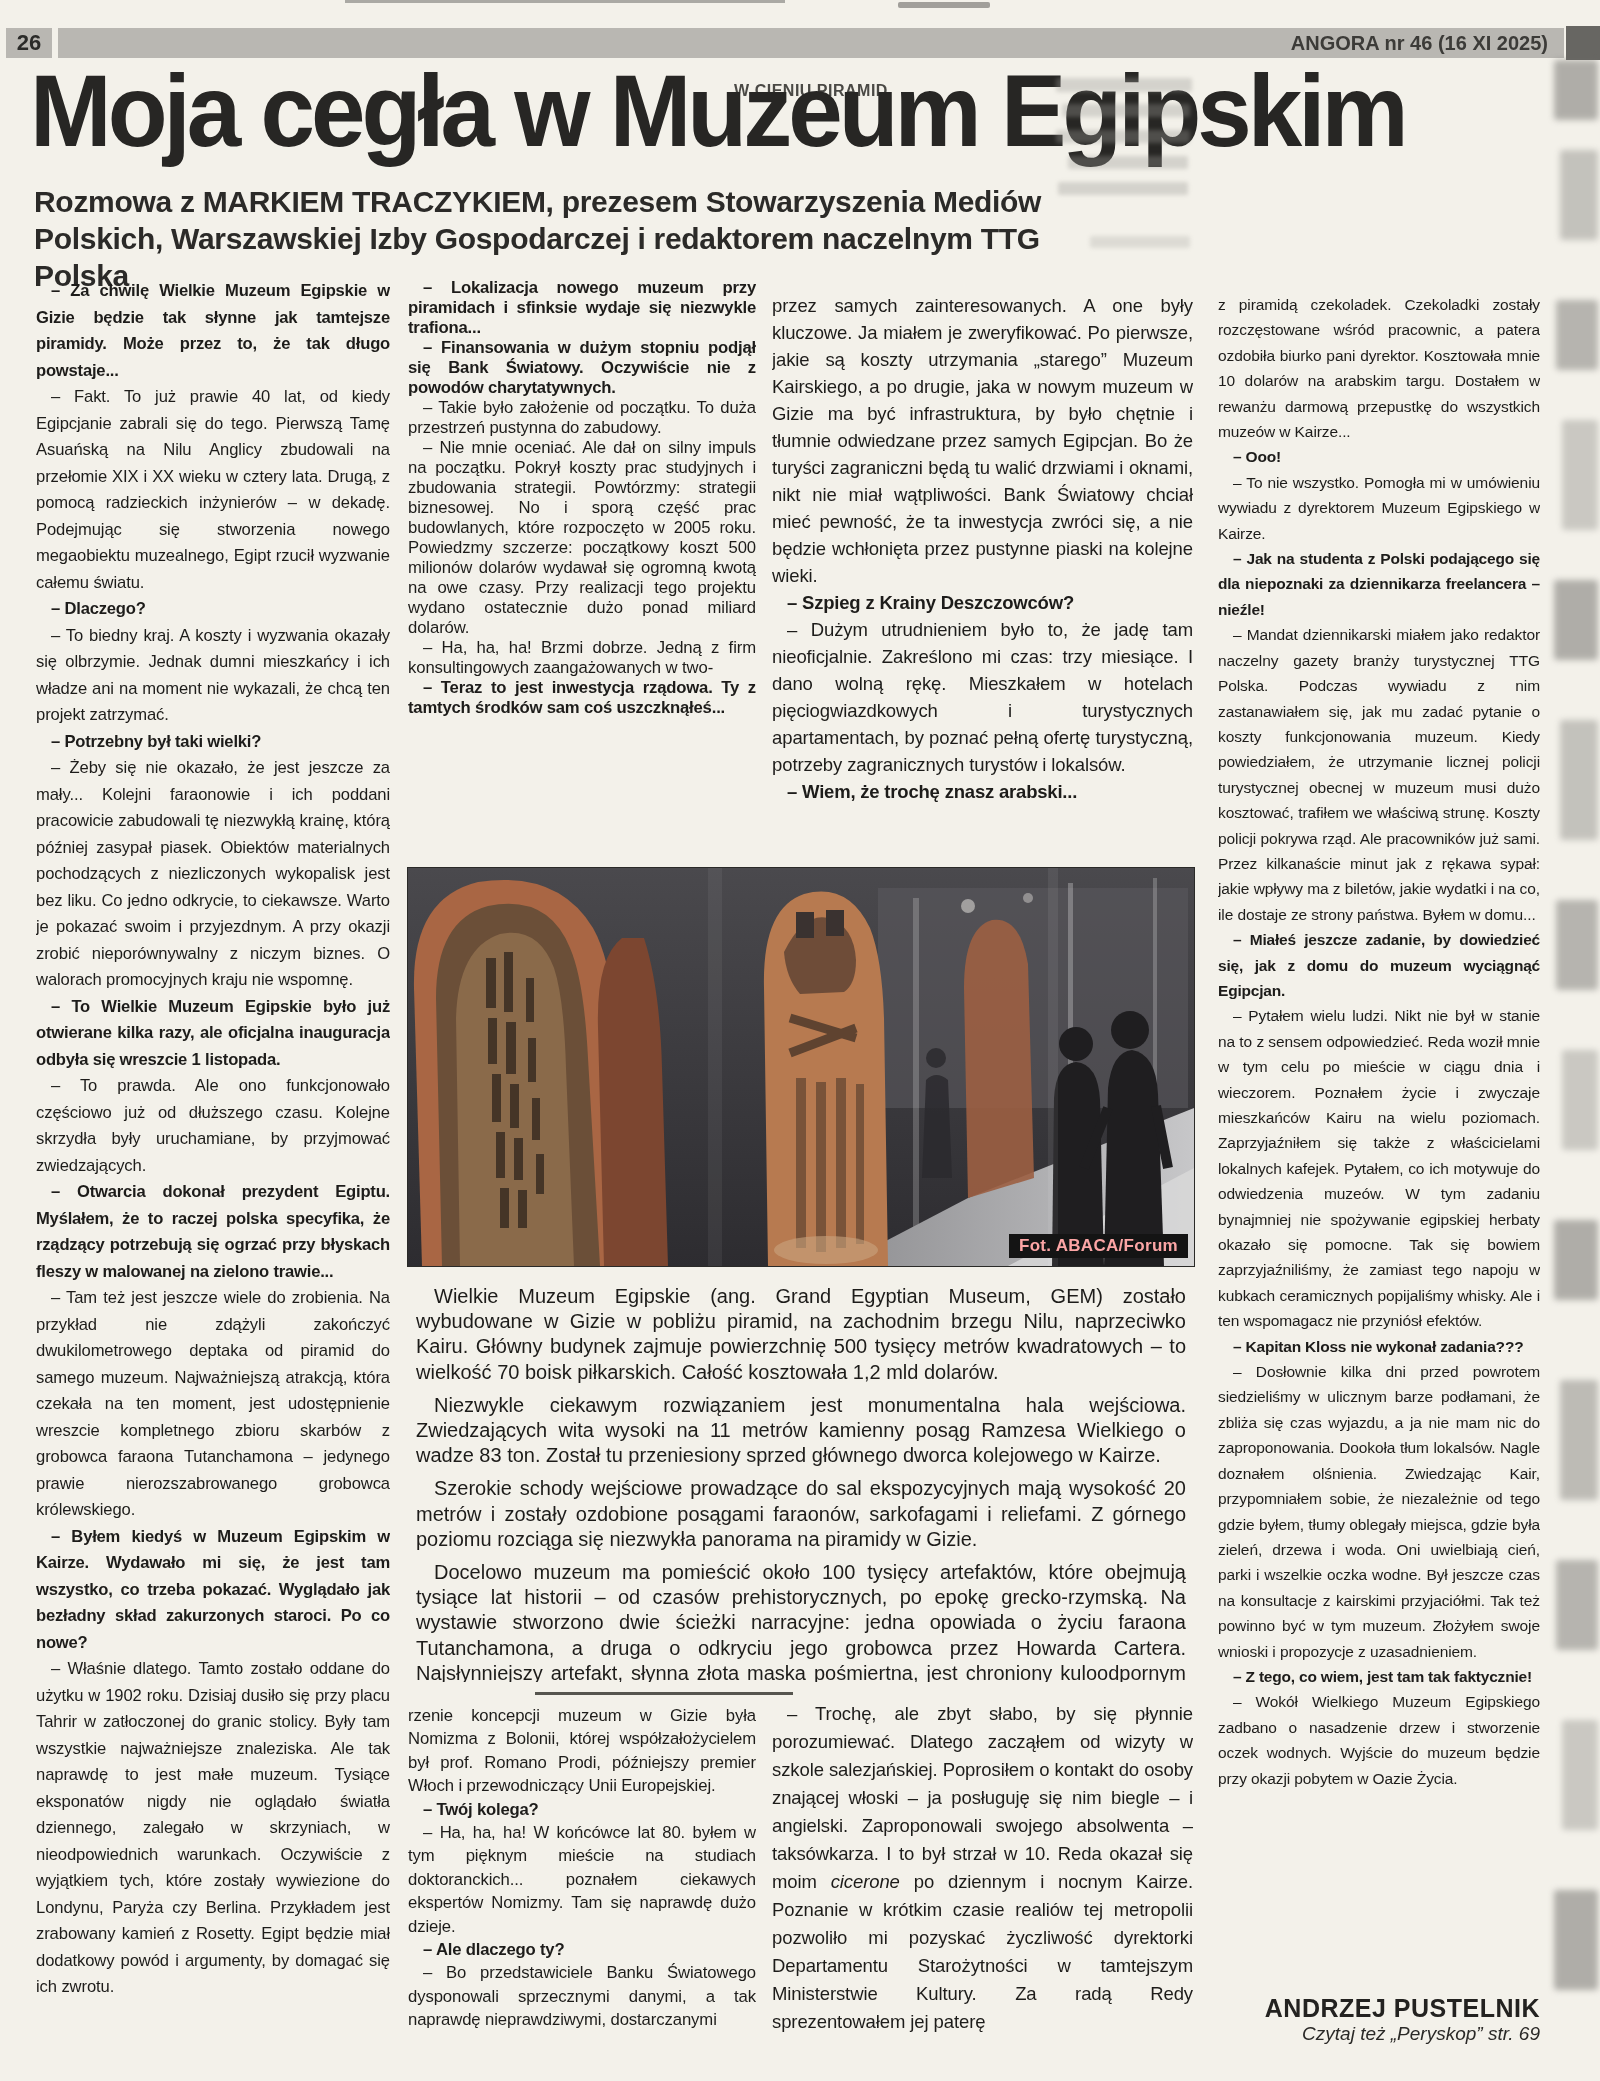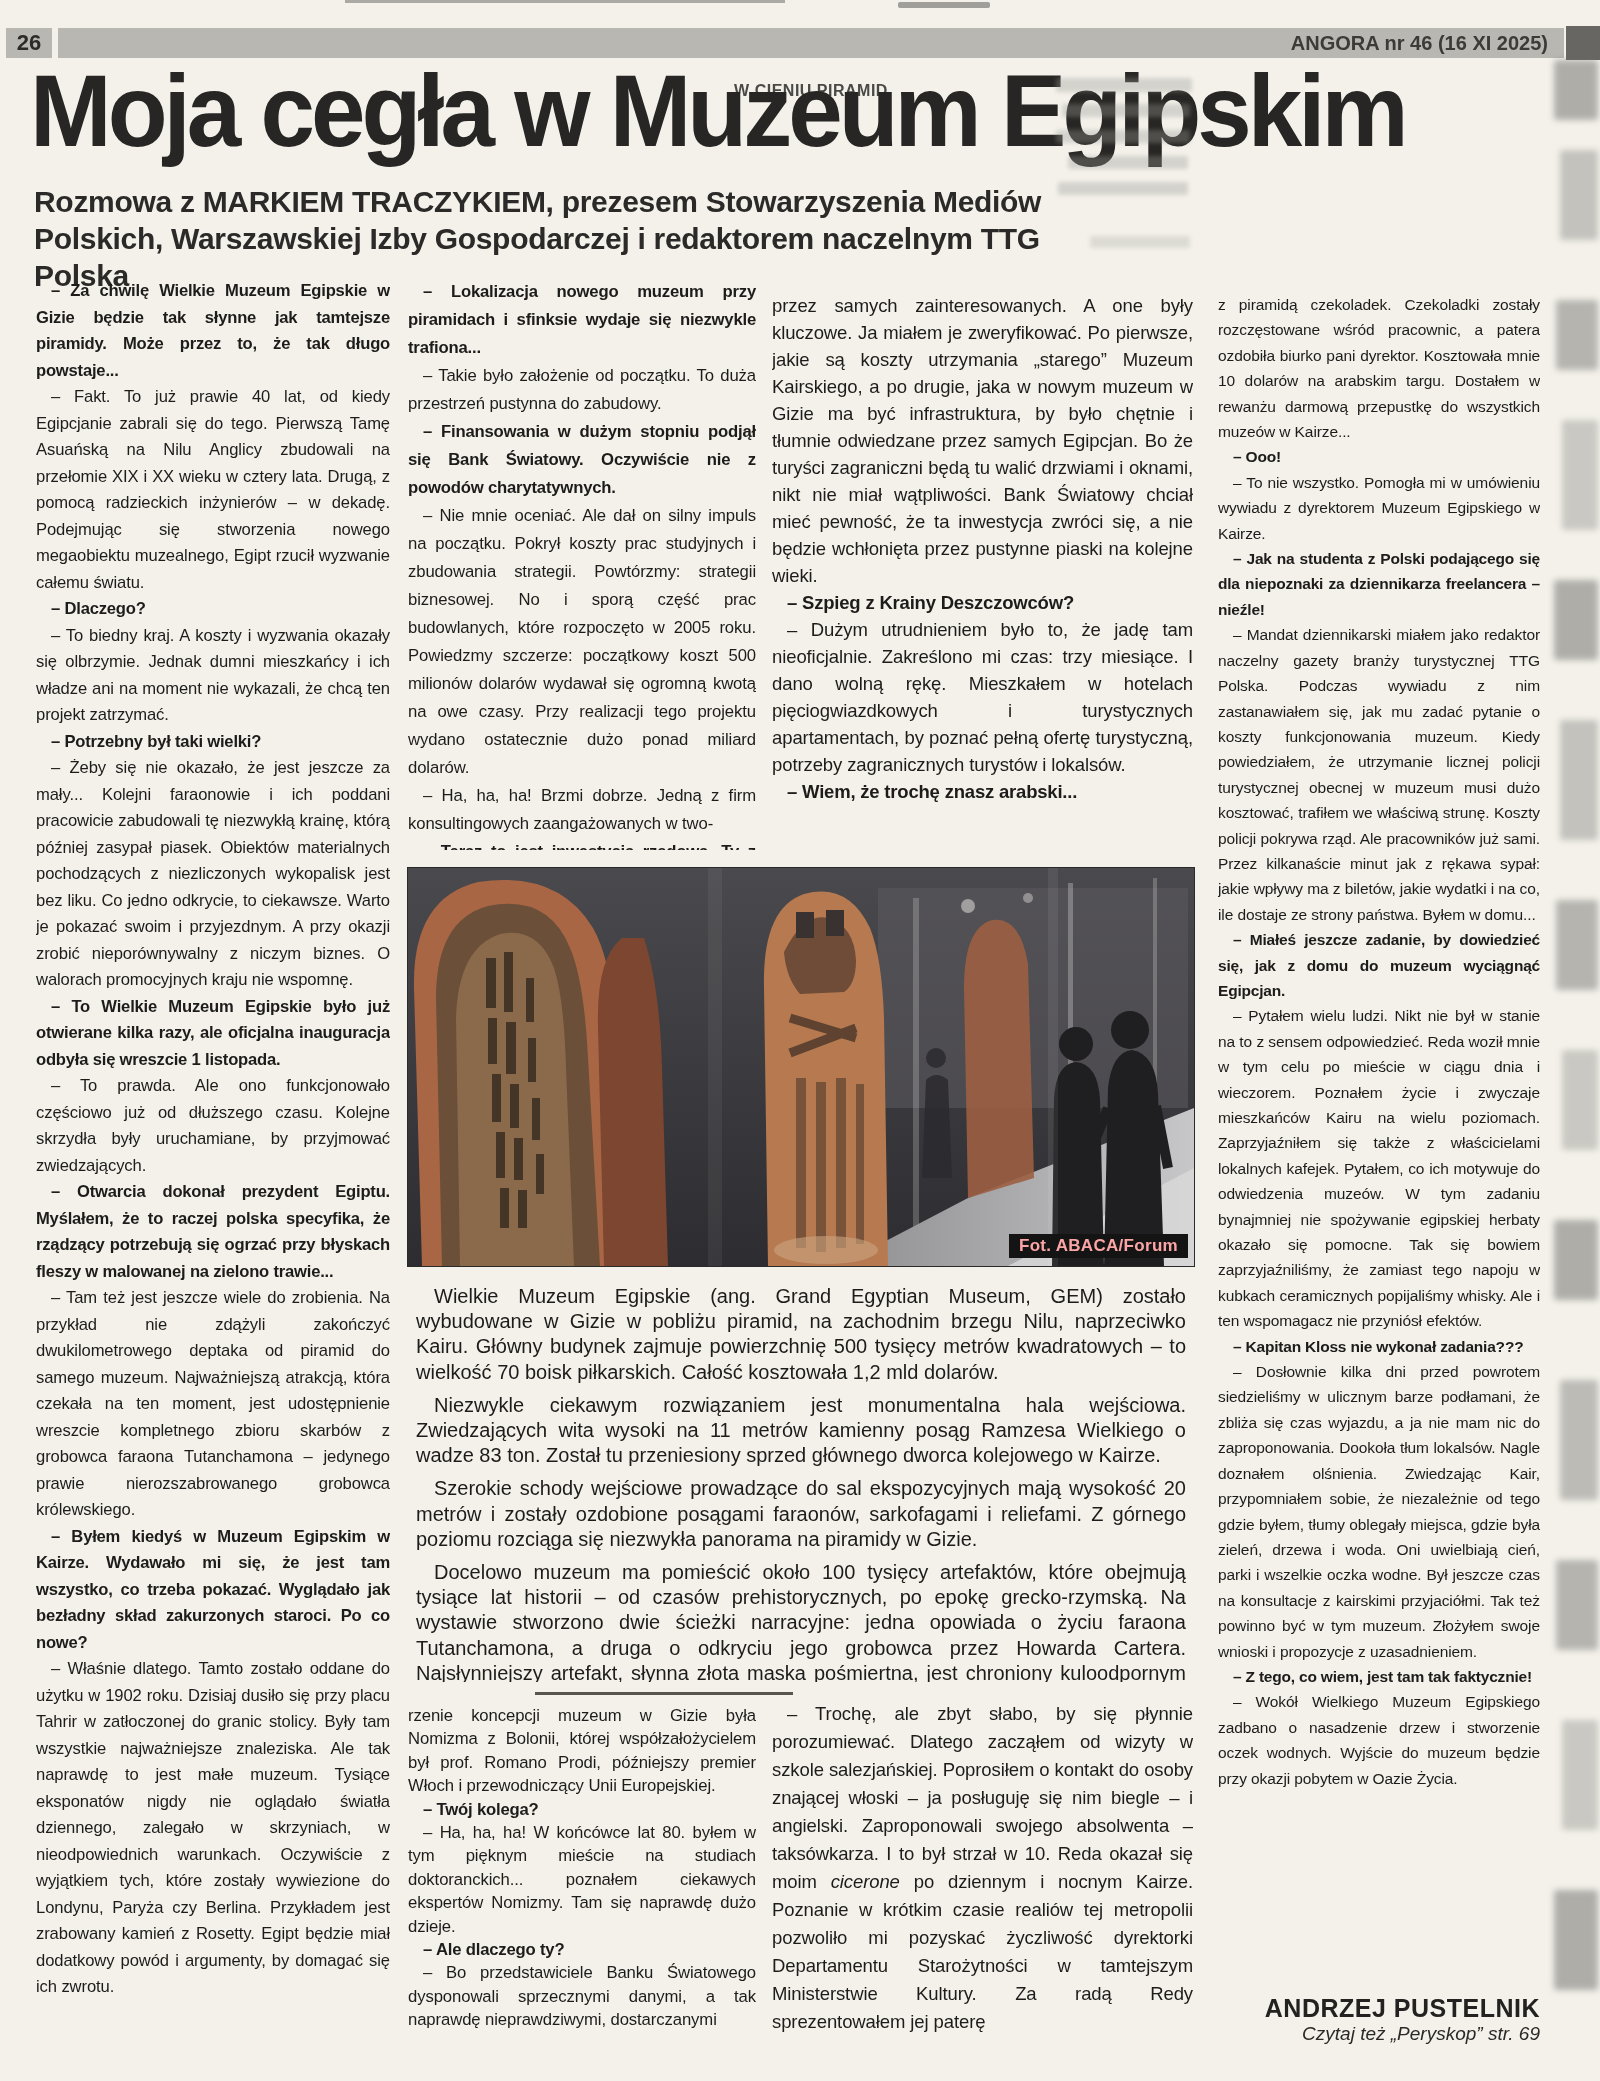--- a/index.html
+++ b/index.html
@@ -24,21 +24,21 @@
   
   .ghost{position:absolute;background:#9b9a95;opacity:.35;filter:blur(2px);border-radius:2px;}
   .edge-blob{position:absolute;background:#6d6c68;filter:blur(3px);border-radius:3px;}
   
   .col{position:absolute;text-align:justify;overflow:hidden;}
   .col p{margin:0;}
   .para{text-indent:15px;}
   .para.cont{text-indent:0;}
   .para.q{font-weight:bold;letter-spacing:-.2px;}
   #col1{left:36px;top:278px;width:354px;height:1800px;font-size:16.6px;line-height:26.5px;letter-spacing:-.1px;}
-  #col2top{left:408px;top:278px;width:348px;height:572px;font-size:16.7px;line-height:28px;letter-spacing:-.1px;}
+  #col2top{left:408px;top:278px;width:348px;height:572px;font-size:16.7px;line-height:20px;letter-spacing:-.1px;}
   #col3top{left:772px;top:292px;width:421px;height:580px;font-size:18.5px;line-height:27px;letter-spacing:-.1px;}
   #col2bot{left:408px;top:1704px;width:348px;height:377px;font-size:16.7px;line-height:23.4px;letter-spacing:-.1px;}
   #col3bot{left:772px;top:1700px;width:421px;height:381px;font-size:18.5px;line-height:28px;letter-spacing:-.1px;}
   #col4{left:1218px;top:292px;width:322px;height:1692px;font-size:15.5px;line-height:25.4px;letter-spacing:-.1px;}
   
   .photo{position:absolute;left:408px;top:868px;width:786px;height:398px;background:#3c3b3f;outline:1px solid #2a2a28;}
   .photo svg{display:block;width:100%;height:100%;}
   .credit{position:absolute;right:6px;bottom:8px;background:#141414;color:#fca5a5;
           font-weight:bold;font-size:17px;padding:2px 10px;letter-spacing:.3px;}
   
@@ -85,22 +85,22 @@
       <p class="para a">– Żeby się nie okazało, że jest jeszcze za mały... Kolejni faraonowie i ich poddani pracowicie zabudowali tę niezwykłą krainę, którą później zasypał piasek. Obiektów materialnych pochodzących z niezliczonych wykopalisk jest bez liku. Co jedno odkrycie, to ciekawsze. Warto je pokazać swoim i przyjezdnym. A przy okazji zrobić nieporównywalny z niczym biznes. O walorach promocyjnych kraju nie wspomnę.</p>
       <p class="para q">– To Wielkie Muzeum Egipskie było już otwierane kilka razy, ale oficjalna inauguracja odbyła się wreszcie 1 listopada.</p>
       <p class="para a">– To prawda. Ale ono funkcjonowało częściowo już od dłuższego czasu. Kolejne skrzydła były uruchamiane, by przyjmować zwiedzających.</p>
       <p class="para q">– Otwarcia dokonał prezydent Egiptu. Myślałem, że to raczej polska specyfika, że rządzący potrzebują się ogrzać przy błyskach fleszy w malowanej na zielono trawie...</p>
       <p class="para a">– Tam też jest jeszcze wiele do zrobienia. Na przykład nie zdążyli zakończyć dwukilometrowego deptaka od piramid do samego muzeum. Najważniejszą atrakcją, która czekała na ten moment, jest udostępnienie wreszcie kompletnego zbioru skarbów z grobowca faraona Tutanchamona – jedynego prawie nierozszabrowanego grobowca królewskiego.</p>
       <p class="para q">– Byłem kiedyś w Muzeum Egipskim w Kairze. Wydawało mi się, że jest tam wszystko, co trzeba pokazać. Wyglądało jak bezładny skład zakurzonych staroci. Po co nowe?</p>
       <p class="para a">– Właśnie dlatego. Tamto zostało oddane do użytku w 1902 roku. Dzisiaj dusiło się przy placu Tahrir w zatłoczonej do granic stolicy. Były tam wszystkie najważniejsze znaleziska. Ale tak naprawdę to jest małe muzeum. Tysiące eksponatów nigdy nie oglądało światła dziennego, zalegało w skrzyniach, w nieodpowiednich warunkach. Oczywiście z wyjątkiem tych, które zostały wywiezione do Londynu, Paryża czy Berlina. Przykładem jest zrabowany kamień z Rosetty. Egipt będzie miał dodatkowy powód i argumenty, by domagać się ich zwrotu.</p>
     </div>
   <div class="col" id="col2top">
       <p class="para q">– Lokalizacja nowego muzeum przy piramidach i sfinksie wydaje się niezwykle trafiona...</p>
+      <p class="para q">– Finansowania w dużym stopniu podjął się Bank Światowy. Oczywiście nie z powodów charytatywnych.</p>
       <p class="para a">– Takie było założenie od początku. To duża przestrzeń pustynna do zabudowy.</p>
-      <p class="para q">– Finansowania w dużym stopniu podjął się Bank Światowy. Oczywiście nie z powodów charytatywnych.</p>
       <p class="para a">– Nie mnie oceniać. Ale dał on silny impuls na początku. Pokrył koszty prac studyjnych i zbudowania strategii. Powtórzmy: strategii biznesowej. No i sporą część prac budowlanych, które rozpoczęto w 2005 roku. Powiedzmy szczerze: początkowy koszt 500 milionów dolarów wydawał się ogromną kwotą na owe czasy. Przy realizacji tego projektu wydano ostatecznie dużo ponad miliard dolarów.</p>
       <p class="para a">– Ha, ha, ha! Brzmi dobrze. Jedną z firm konsultingowych zaangażowanych w two-</p>
       <p class="para q">– Teraz to jest inwestycja rządowa. Ty z tamtych środków sam coś uszczknąłeś...</p>
     </div>
   <div class="col" id="col3top">
       <p class="para a cont">przez samych zainteresowanych. A one były kluczowe. Ja miałem je zweryfikować. Po pierwsze, jakie są koszty utrzymania „starego” Muzeum Kairskiego, a po drugie, jaka w nowym muzeum w Gizie ma być infrastruktura, by było chętnie i tłumnie odwiedzane przez samych Egipcjan. Bo że turyści zagraniczni będą tu walić drzwiami i oknami, nikt nie miał wątpliwości. Bank Światowy chciał mieć pewność, że ta inwestycja zwróci się, a nie będzie wchłonięta przez pustynne piaski na kolejne wieki.</p>
       <p class="para q">– Szpieg z Krainy Deszczowców?</p>
       <p class="para a">– Dużym utrudnieniem było to, że jadę tam nieoficjalnie. Zakreślono mi czas: trzy miesiące. I dano wolną rękę. Mieszkałem w hotelach pięciogwiazdkowych i turystycznych apartamentach, by poznać pełną ofertę turystyczną, potrzeby zagranicznych turystów i lokalsów.</p>
       <p class="para q">– Wiem, że trochę znasz arabski...</p>
     </div>

